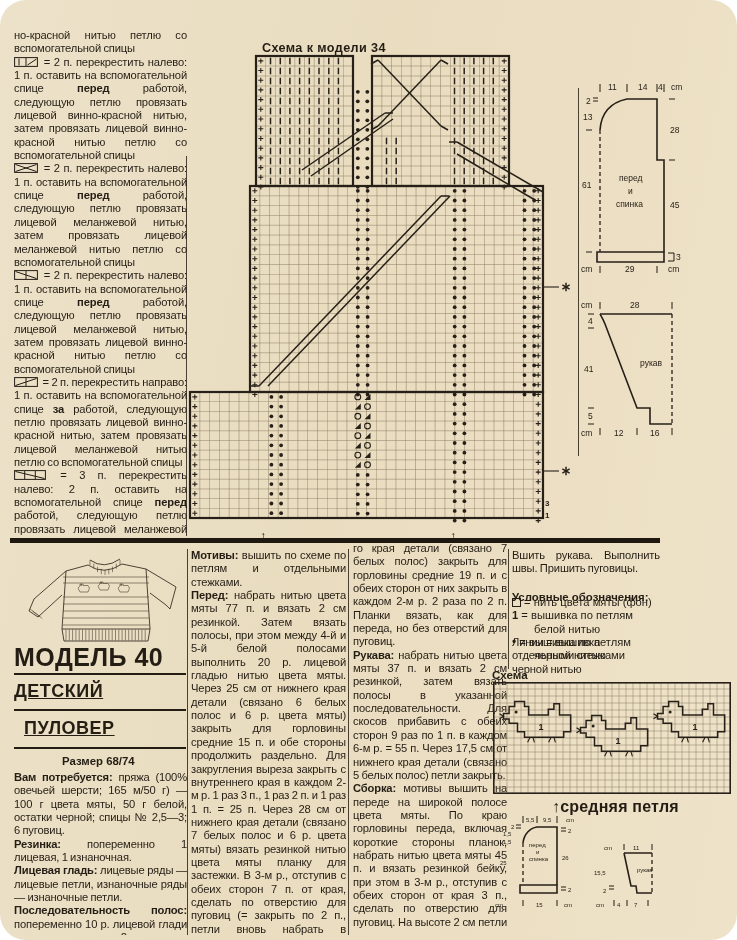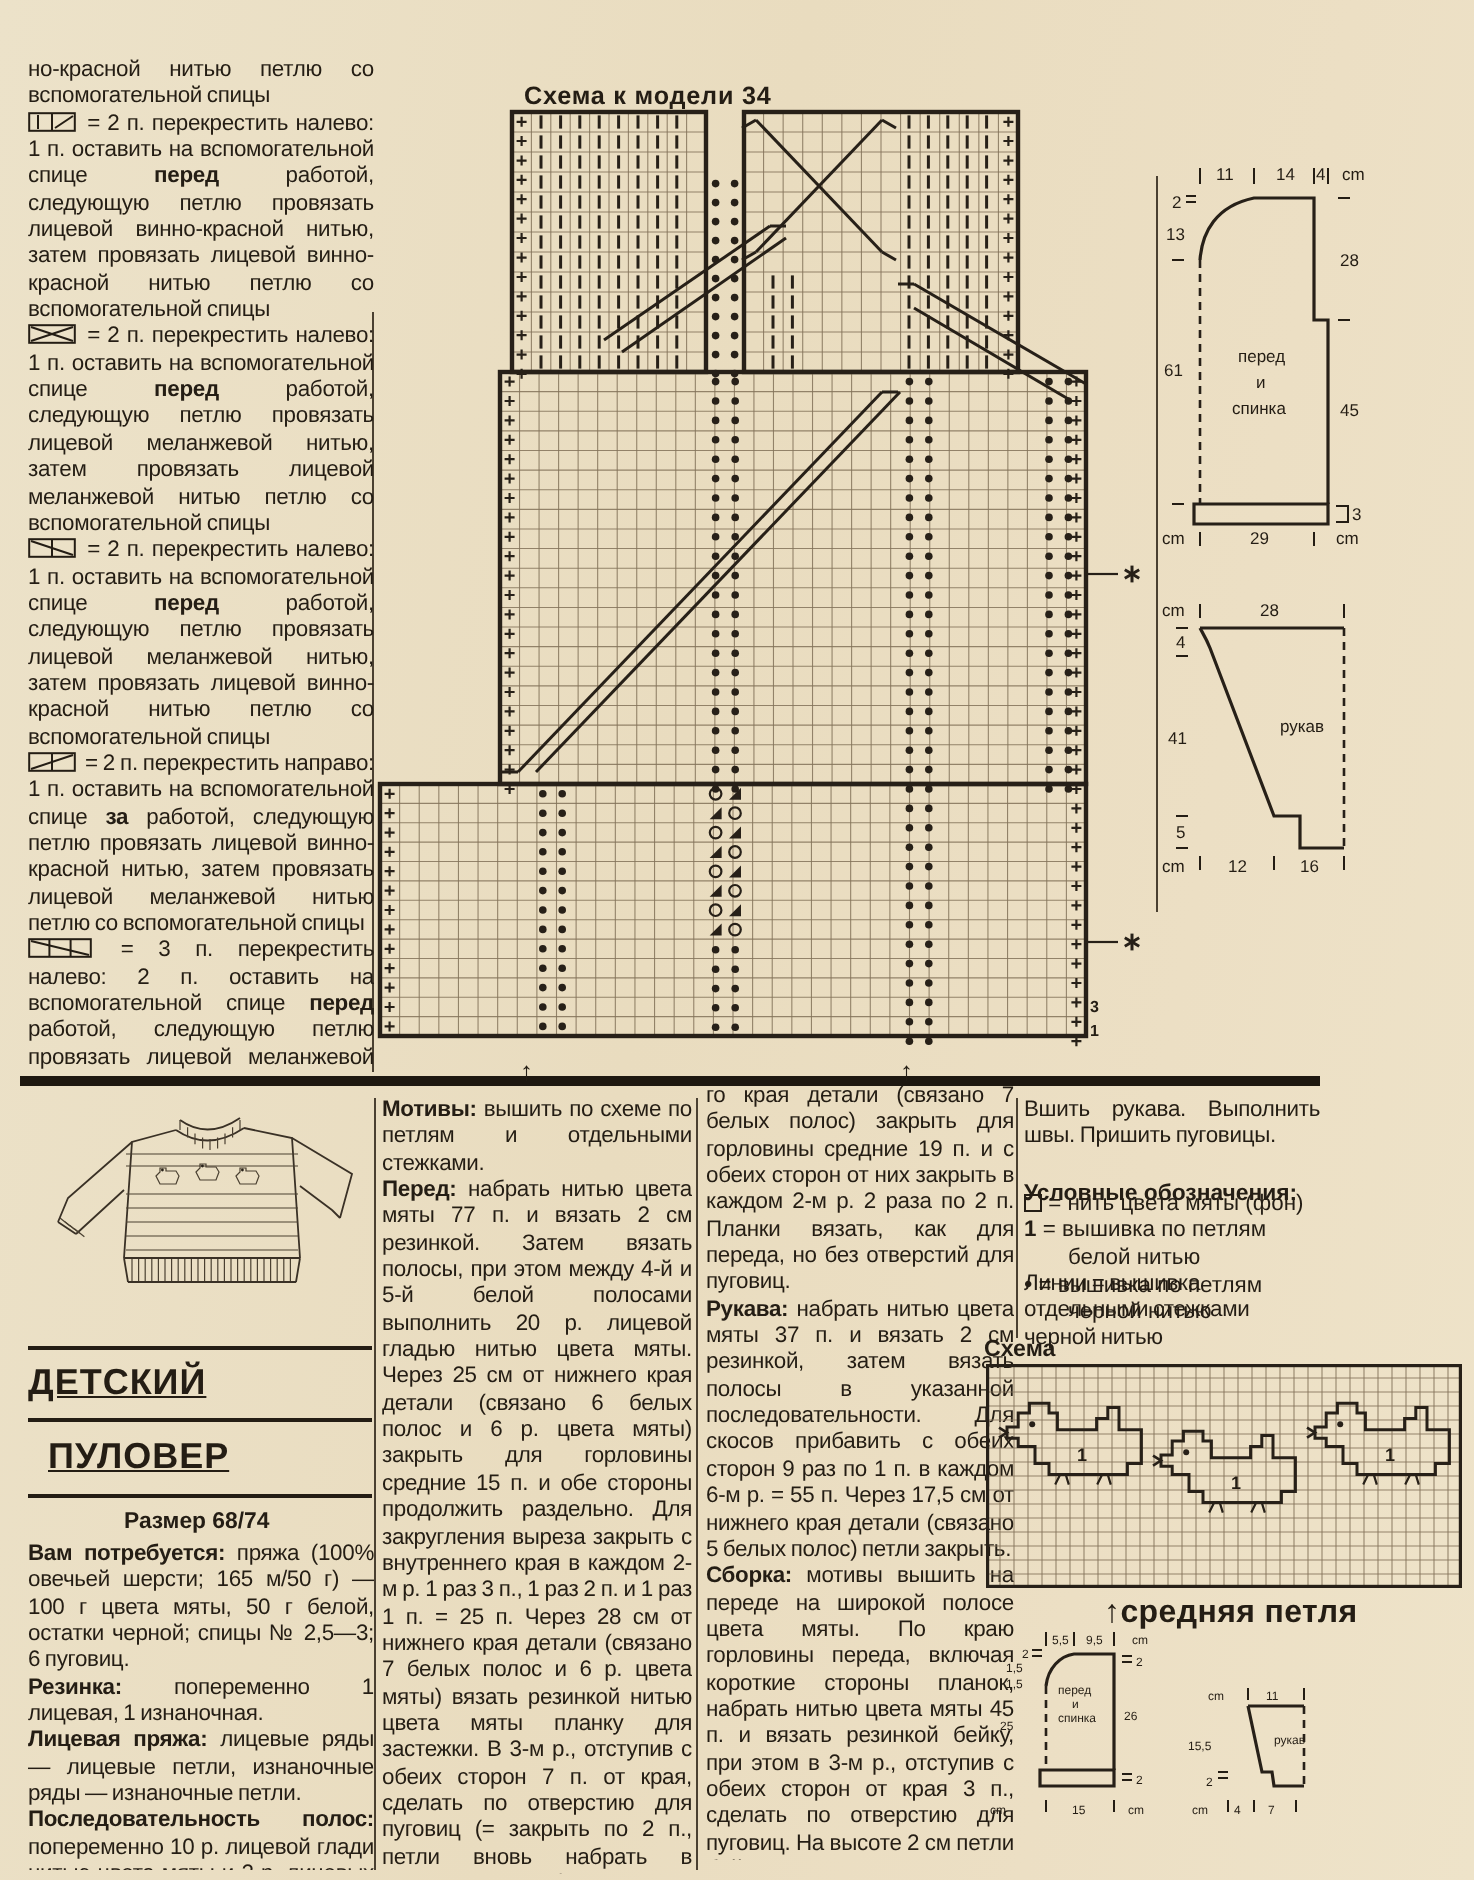--- a/index.html
+++ b/index.html
@@ -1,18 +1,18 @@
 <!DOCTYPE html>
 <html lang="ru"><head>
 <meta charset="utf-8">
 <style>
   html,body{margin:0;padding:0;}
   .page{position:relative;width:737px;height:940px;overflow:hidden;
     background:linear-gradient(100deg,#ece2c9 0%,#e9dcbf 45%,#ecdfc4 75%,#eee3c9 100%);
-    font-family:"Liberation Sans",sans-serif;color:#241d14;}
+    font-family:"Liberation Sans",sans-serif;color:#241d14;border-radius:26px;}
   .abs{position:absolute;}
   .body-txt{font-size:11.2px;line-height:13.35px;text-align:justify;letter-spacing:-0.15px;word-spacing:-0.6px;}
   .bp{margin:0;}
   .vrule{position:absolute;width:1.3px;background:#4a4031;}
   .hbar{position:absolute;background:#1e1810;}
   .sym{stroke:#241d14;fill:none;stroke-width:1;vertical-align:-1px;margin-right:2px;}
   .chart-title{font-weight:bold;font-size:12.6px;letter-spacing:0.4px;}
   .model-title{font-weight:bold;font-size:25px;letter-spacing:0.5px;}
   .model-sub{font-weight:bold;font-size:18px;letter-spacing:0.5px;text-decoration:underline;}
   .rule2{position:absolute;height:2.2px;background:#241d14;width:172px;left:14px;}
@@ -879,30 +879,31 @@
         <line x1="37" y1="62" x2="123" y2="62" class="sk2"></line>
         <line x1="37" y1="69" x2="123" y2="69" class="sk2"></line>
         <line x1="37" y1="76" x2="123" y2="76" class="sk2"></line>
         <path class="sk2" d="M52,34 m0,5 l2,-2 0,-2 3,0 0,1.5 5,0 1.5,2.5 -1.5,4 -8,0 z"></path>
         <circle cx="55.2" cy="36" r="0.7" class="f"></circle>
         <path class="sk2" d="M72,32 m0,5 l2,-2 0,-2 3,0 0,1.5 5,0 1.5,2.5 -1.5,4 -8,0 z"></path>
         <circle cx="75.2" cy="34" r="0.7" class="f"></circle>
         <path class="sk2" d="M92,34 m0,5 l2,-2 0,-2 3,0 0,1.5 5,0 1.5,2.5 -1.5,4 -8,0 z"></path>
         <circle cx="95.2" cy="36" r="0.7" class="f"></circle>
       </svg></div>
+  <div class="abs model-title" style="left:14px;top:643px;">МОДЕЛЬ 40</div>
   <div class="rule2" style="top:673px;"></div>
   <div class="abs model-sub" style="left:14px;top:681px;">ДЕТСКИЙ</div>
   <div class="rule2" style="top:709px;"></div>
   <div class="abs model-sub" style="left:24px;top:718px;">ПУЛОВЕР</div>
   <div class="rule2" style="top:747px;"></div>
   <div class="abs size-line" style="left:14px;top:755px;padding-left:48px;">Размер 68/74</div>
   <div class="abs body-txt" id="col1-paras" style="left:14px;top:771px;width:173px;max-height:164px;overflow:hidden;">
       <p class="bp"><b>Вам потребуется:</b> пряжа (100% овечьей шерсти; 165 м/50 г) — 100 г цвета мяты, 50 г белой, остатки черной; спицы № 2,5—3; 6 пуговиц.</p>
       <p class="bp"><b>Резинка:</b> попеременно 1 лицевая, 1 изнаночная.</p>
-      <p class="bp"><b>Лицевая пряжа:</b> лицевые ряды — лицевые петли, изнаночные ряды — изнаночные петли.</p>
+      <p class="bp"><b>Лицевая гладь:</b> лицевые ряды — лицевые петли, изнаночные ряды — изнаночные петли.</p>
       <p class="bp"><b>Последовательность полос:</b> попеременно 10 р. лицевой глади нитью цвета мяты и 2 р. лицевых петель белой нитью.</p>
     </div>
 
   <div class="abs body-txt" id="col2-paras" style="left:191px;top:549px;width:155px;max-height:388px;overflow:hidden;">
       <p class="bp"><b>Мотивы:</b> вышить по схеме по петлям и отдельными стежками.</p>
       <p class="bp"><b>Перед:</b> набрать нитью цвета мяты 77 п. и вязать 2 см резинкой. Затем вязать полосы, при этом между 4-й и 5-й белой полосами выполнить 20 р. лицевой гладью нитью цвета мяты. Через 25 см от нижнего края детали (связано 6 белых полос и 6 р. цвета мяты) закрыть для горловины средние 15 п. и обе стороны продолжить раздельно. Для закругления выреза закрыть с внутреннего края в каждом 2-м р. 1 раз 3 п., 1 раз 2 п. и 1 раз 1 п. = 25 п. Через 28 см от нижнего края детали (связано 7 белых полос и 6 р. цвета мяты) вязать резинкой нитью цвета мяты планку для застежки. В 3-м р., отступив с обеих сторон 7 п. от края, сделать по отверстию для пуговиц (= закрыть по 2 п., петли вновь набрать в следующем ряду). На высоте 2 см петли планки закрыть.</p>
     </div>
   <div class="abs body-txt" id="col3-paras" style="left:353px;top:542px;width:154px;max-height:388px;overflow:hidden;">
       <p class="bp">го края детали (связано 7 белых полос) закрыть для горловины средние 19 п. и с обеих сторон от них закрыть в каждом 2-м р. 2 раза по 2 п. Планки вязать, как для переда, но без отверстий для пуговиц.</p>
       <p class="bp"><b>Рукава:</b> набрать нитью цвета мяты 37 п. и вязать 2 см резинкой, затем вязать полосы в указанной последовательности. Для скосов прибавить с обеих сторон 9 раз по 1 п. в каждом 6-м р. = 55 п. Через 17,5 см от нижнего края детали (связано 5 белых полос) петли закрыть.</p>

